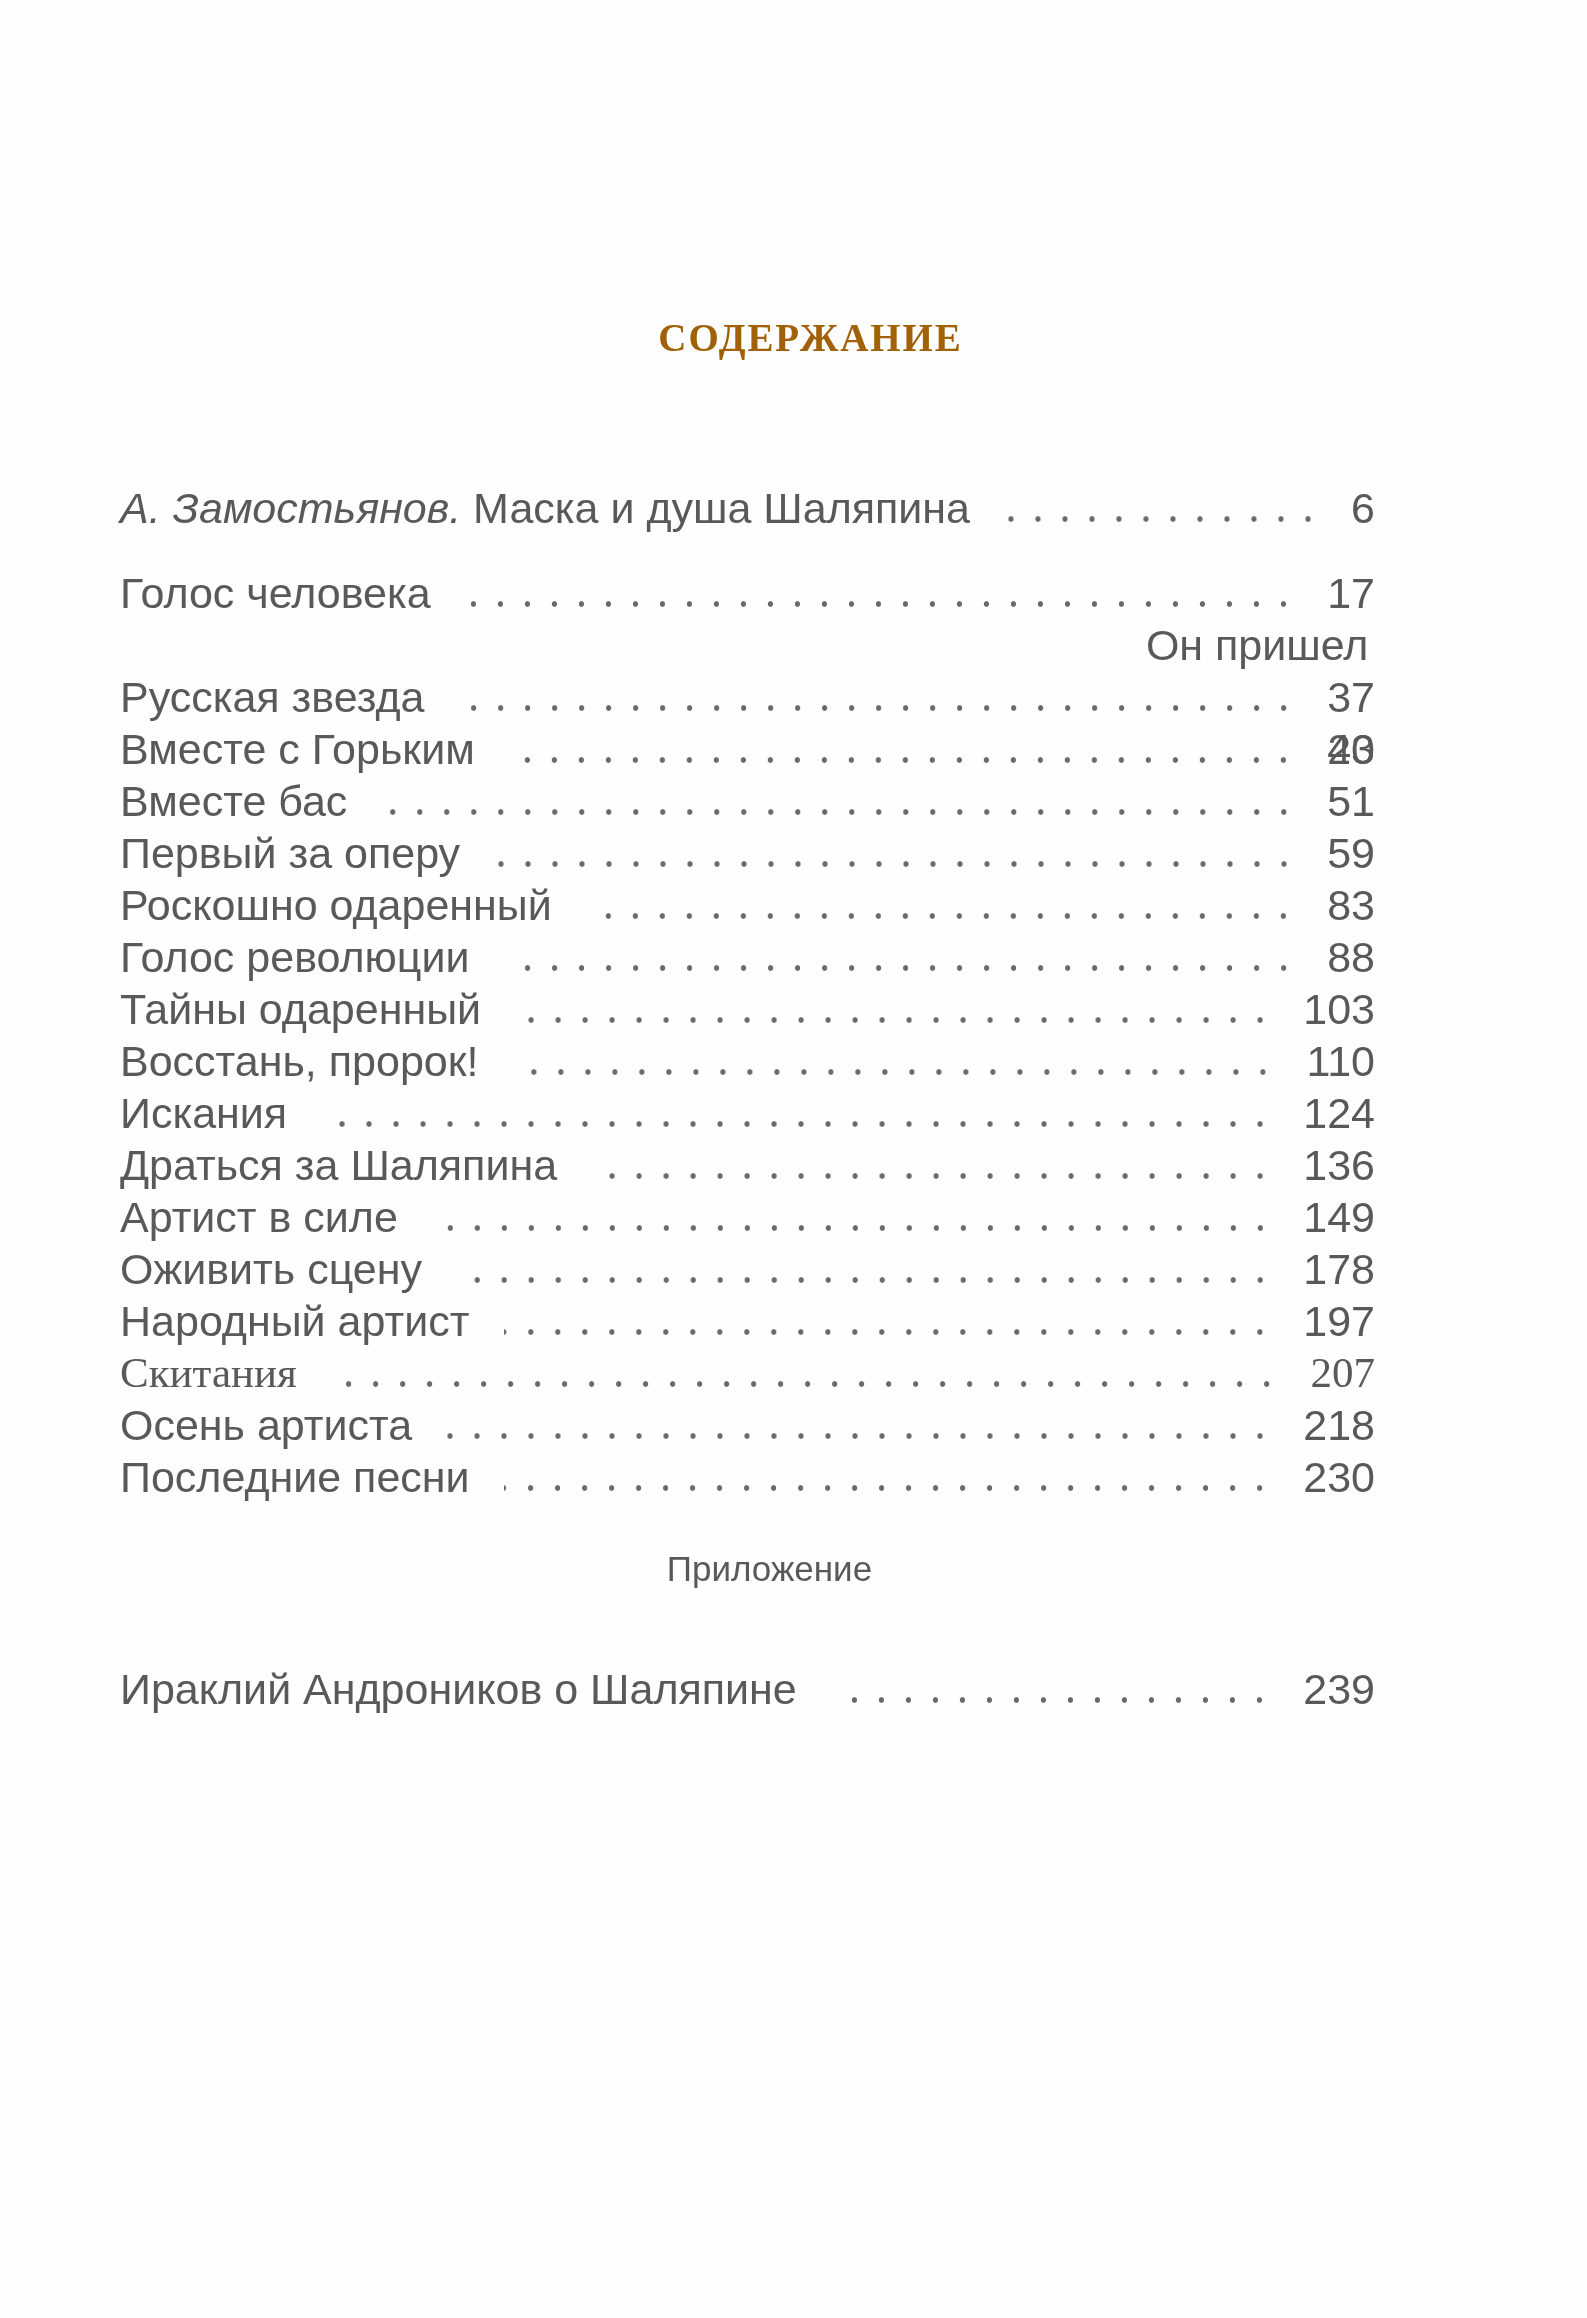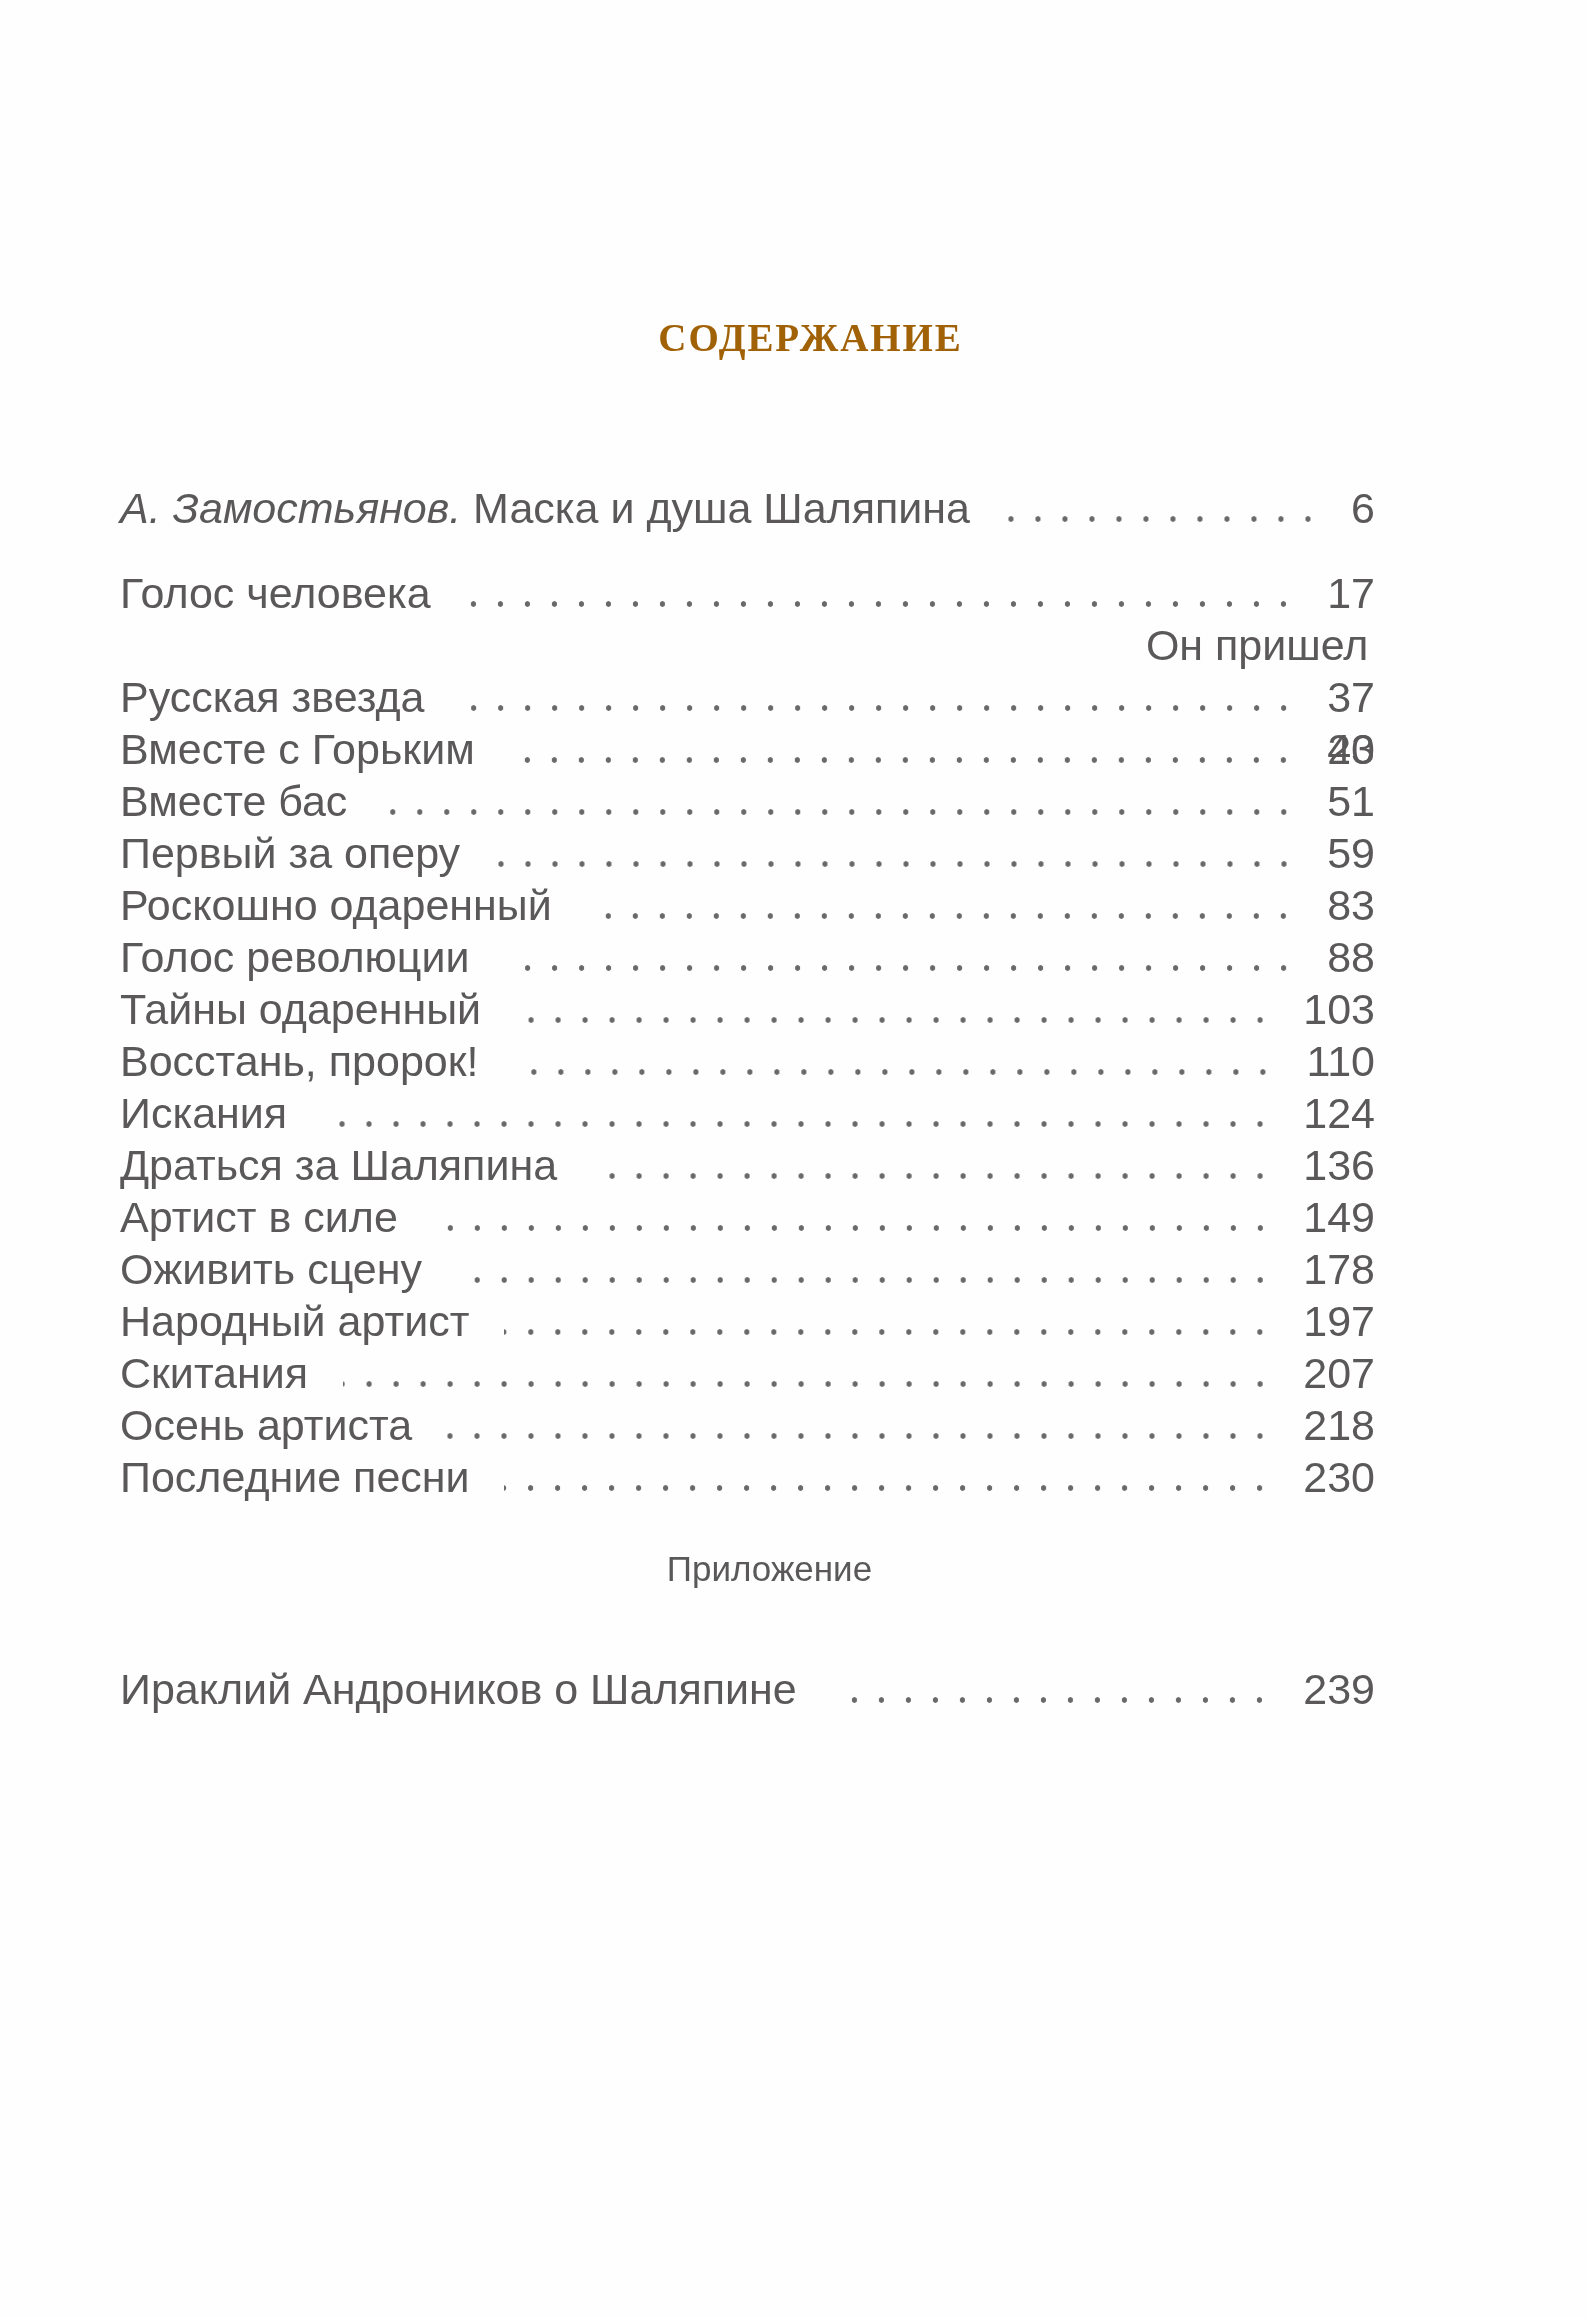--- a/index.html
+++ b/index.html
@@ -177,21 +177,21 @@
     <div class="entry" style="top:1245px;">
       <span class="label">Оживить сцену</span>
       <span class="leader"></span>
       <span class="page-num">178</span>
     </div>
     <div class="entry" style="top:1297px;">
       <span class="label">Народный артист</span>
       <span class="leader"></span>
       <span class="page-num">197</span>
     </div>
-    <div class="entry" style="top:1349px;">
+    <div class="entry" style="top:1349px;font-family:Liberation Serif, serif;">
       <span class="label">Скитания</span>
       <span class="leader"></span>
       <span class="page-num">207</span>
     </div>
     <div class="entry" style="top:1401px;">
       <span class="label">Осень артиста</span>
       <span class="leader"></span>
       <span class="page-num">218</span>
     </div>
     <div class="entry" style="top:1453px;">

